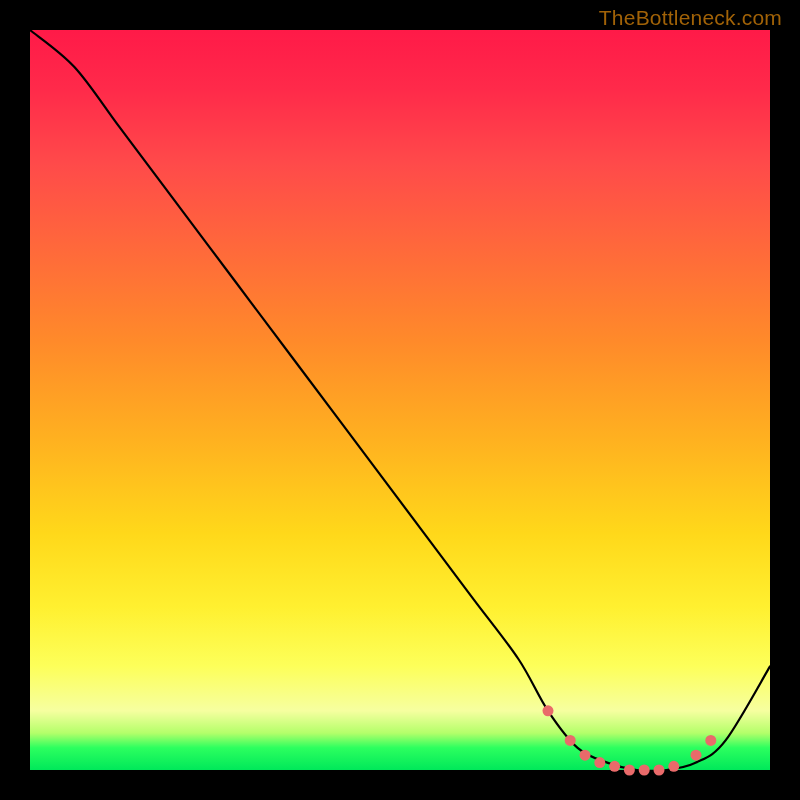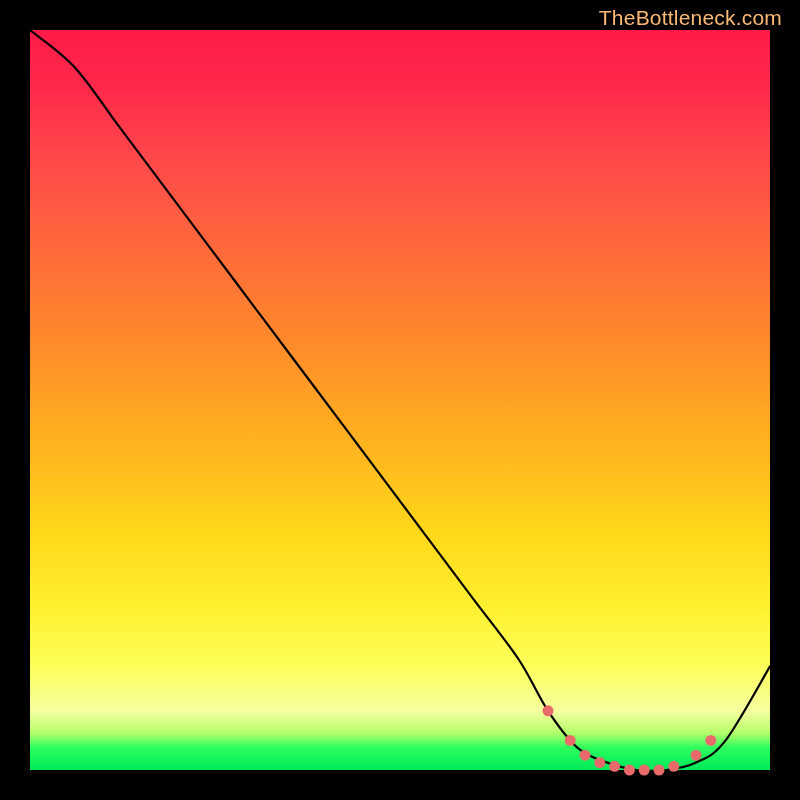--- a/index.html
+++ b/index.html
@@ -38,21 +38,21 @@
       #f6ffa0 92%,
       #b4ff6a 95%,
       #2cff5f 97%,
       #00e85a 100%
     );
   }
   .watermark {
     position: absolute;
     top: 6px;
     right: 18px;
-    color: #fdba74;
+    color: #a16207;
     font-size: 21px;
     font-weight: 500;
     letter-spacing: 0.2px;
     user-select: none;
   }
   svg.curve {
     position: absolute;
     left: 0;
     top: 0;
     width: 740px;

